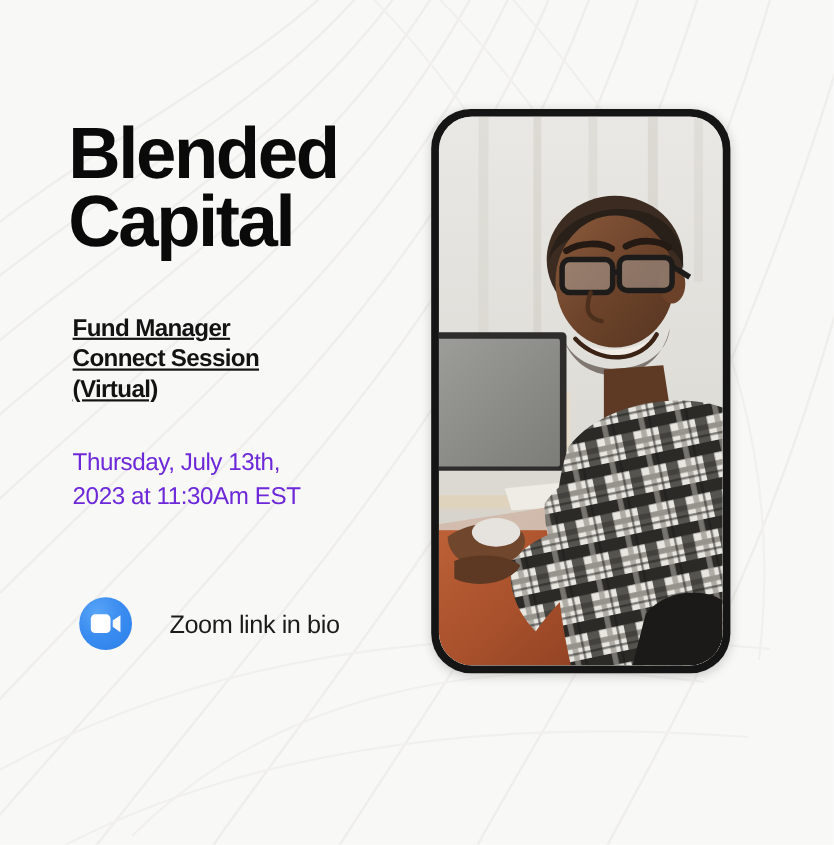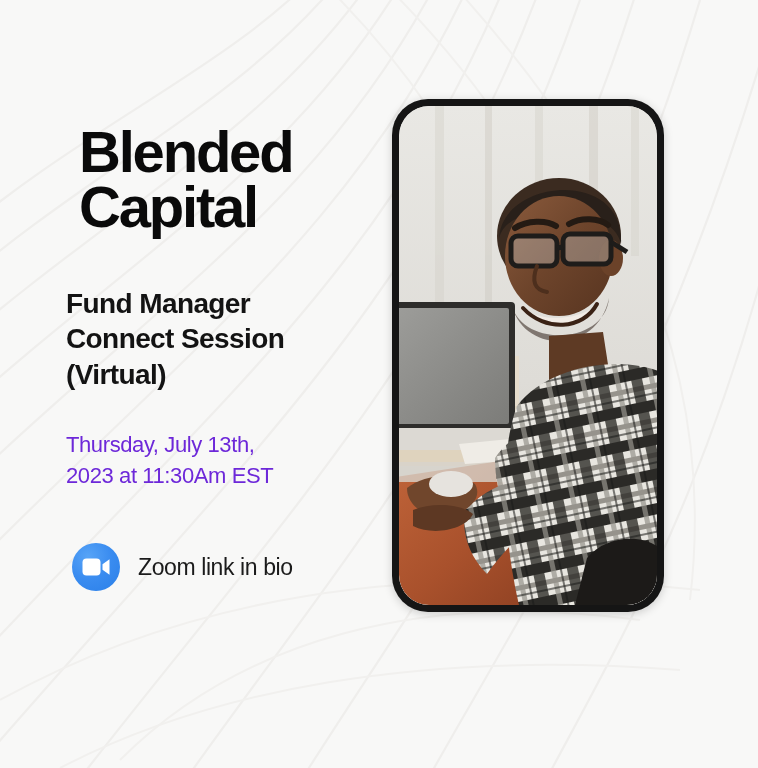--- a/index.html
+++ b/index.html
@@ -28,54 +28,55 @@
   }
   
   #left-col {
     position: absolute;
     left: 62px;
     top: 108px;
     width: 300px;
     z-index: 3;
   }
   #headline {
-    font-size: 58px;
+    font-size: 66px;
     line-height: 0.94;
     font-weight: 800;
     letter-spacing: -2.2px;
     color: #0a0a0a;
-    margin: 17px;
+    margin: 0;
     white-space: pre-line;
   }
   #subhead {
     margin: 52px 0 0 4px;
-    font-size: 28px;
+    font-size: 22px;
     line-height: 1.26;
     font-weight: 700;
     letter-spacing: -0.6px;
     color: #131313;
     white-space: pre-line;
+    text-decoration: underline;
   }
   #datetime {
     margin: 38px 0 0 4px;
     font-size: 22px;
     line-height: 1.4;
     font-weight: 400;
     letter-spacing: -0.4px;
     color: #6d28d9;
     white-space: pre-line;
   }
   
   #zoom-row {
     position: absolute;
     left: 72px;
     top: 543px;
     display: flex;
     align-items: center;
-    gap: 18px;
+    gap: 34px;
     z-index: 3;
   }
   #zoom-icon {
     width: 48px;
     height: 48px;
     border-radius: 50%;
     background: radial-gradient(circle at 34% 28%, #57a4f7 0%, #3a8cf0 48%, #2a7fe8 100%);
     display: flex;
     align-items: center;
     justify-content: center;

